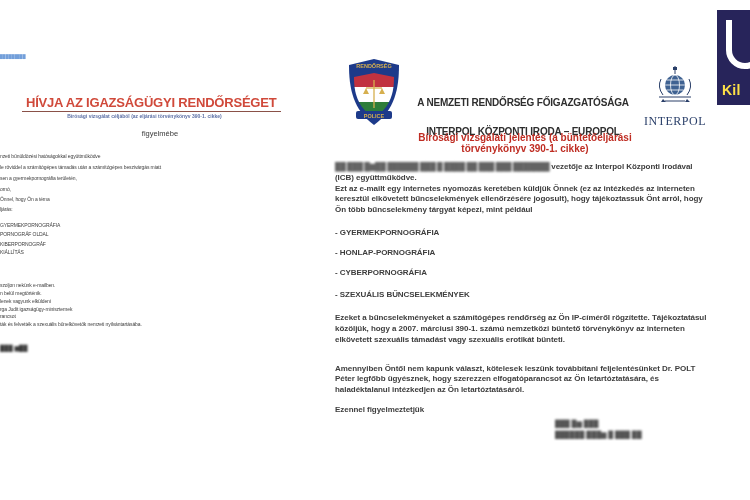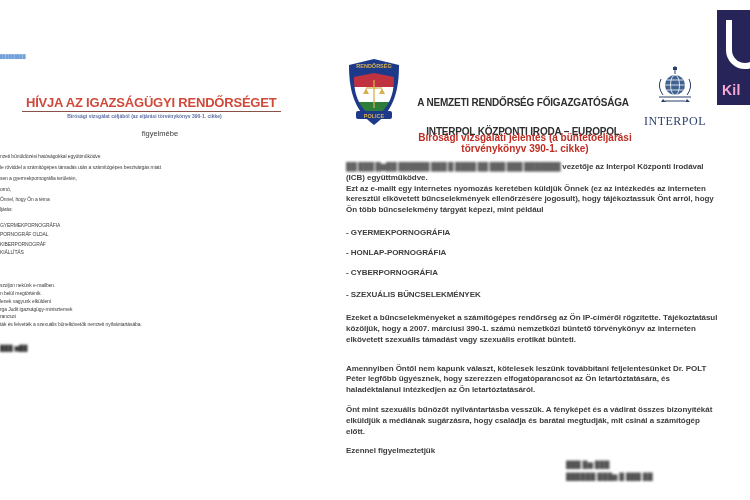--- a/index.html
+++ b/index.html
@@ -25,39 +25,39 @@
   
   .rd-title{position:absolute;left:408px;top:97px;width:230px;text-align:center;
             font-size:10px;font-weight:bold;color:#2e2e2e;letter-spacing:-0.2px;}
   .rd-title .t2{margin-top:18px;}
   .rd-subject{position:absolute;left:385px;top:132px;width:280px;text-align:center;
               font-size:10px;font-weight:bold;color:#bf2d23;}
   .badge{position:absolute;left:344px;top:58px;}
   .interpol{position:absolute;left:638px;top:65px;width:74px;text-align:center;}
   .interpol-word{font-family:"Liberation Serif",serif;font-size:12px;color:#2a3f69;
                  letter-spacing:0.5px;margin-top:1px;}
-  .rd-body{position:absolute;left:346px;top:162px;width:372px;
+  .rd-body{position:absolute;left:335px;top:162px;width:372px;
            font-size:8px;font-weight:bold;color:#3d3d3d;line-height:10.8px;
            letter-spacing:-0.05px;}
   .rp{margin:0 0 12px 0;}
   .rp-item{margin:0 0 9px 0;}
   .rp-item-last{margin:0 0 12px 0;}
   .rp-red{color:#bf2d23;margin:0 0 11px 0;}
   .rp-tight{margin:0 0 9px 0;}
   .redacted{filter:blur(1.1px);opacity:.8;letter-spacing:-0.5px;}
   .rd-sig{margin:2px 0 0 220px;line-height:11.5px;font-size:7px;color:#2a2a2a;
           filter:blur(1.2px);opacity:.8;}
   .rd-closing{margin:0;}
 
   
   .wm{position:absolute;left:717px;top:10px;width:40px;height:95px;background:#27245a;
       overflow:hidden;}
   .wm-glyph{position:absolute;left:6px;top:6px;}
   .wm-label{position:absolute;left:5px;top:72px;font-size:14px;font-weight:bold;
-            color:#f9a8d4;white-space:nowrap;letter-spacing:0.2px;}
+            color:#fde047;white-space:nowrap;letter-spacing:0.2px;}
 </style>
 </head>
 <body>
 
 <div class="canvas">
 
   <div>
     <div class="ld-link">█████████</div>
 
     <div class="ld-title-wrap">
@@ -143,21 +143,20 @@
       <p class="rp-item">- GYERMEKPORNOGRÁFIA</p>
       <p class="rp-item">- HONLAP-PORNOGRÁFIA</p>
       <p class="rp-item-last">- CYBERPORNOGRÁFIA</p>
       <p class="rp-item-last">- SZEXUÁLIS BŰNCSELEKMÉNYEK</p>
 
       <p class="rp-tight" style="margin-bottom:18px">Ezeket a bűncselekményeket a számítógépes rendőrség az Ön IP-címéről rögzítette. Tájékoztatásul közöljük, hogy a 2007. márciusi 390-1. számú nemzetközi büntető törvénykönyv az interneten elkövetett szexuális támadást vagy szexuális erotikát bünteti.</p>
 
 
       <p class="rp-tight">Amennyiben Öntől nem kapunk választ, kötelesek leszünk továbbítani feljelentésünket Dr. POLT Péter legfőbb ügyésznek, hogy szerezzen elfogatóparancsot az Ön letartóztatására, és haladéktalanul intézkedjen az Ön letartóztatásáról.</p>
 
-      <p class="rp-tight">Önt mint szexuális bűnözőt nyilvántartásba vesszük. A fényképét és a vádirat összes bizonyítékát elküldjük a médiának sugárzásra, hogy családja és barátai megtudják, mit csinál a számítógép előtt.</p>
 
       <p class="rd-closing">Ezennel figyelmeztetjük</p>
 
       <div class="rd-sig">
         <div>███ █▆ ███</div>
         <div>██████ ███▆ █ ███ ██</div>
       </div>
     </div>
   </div>
 

